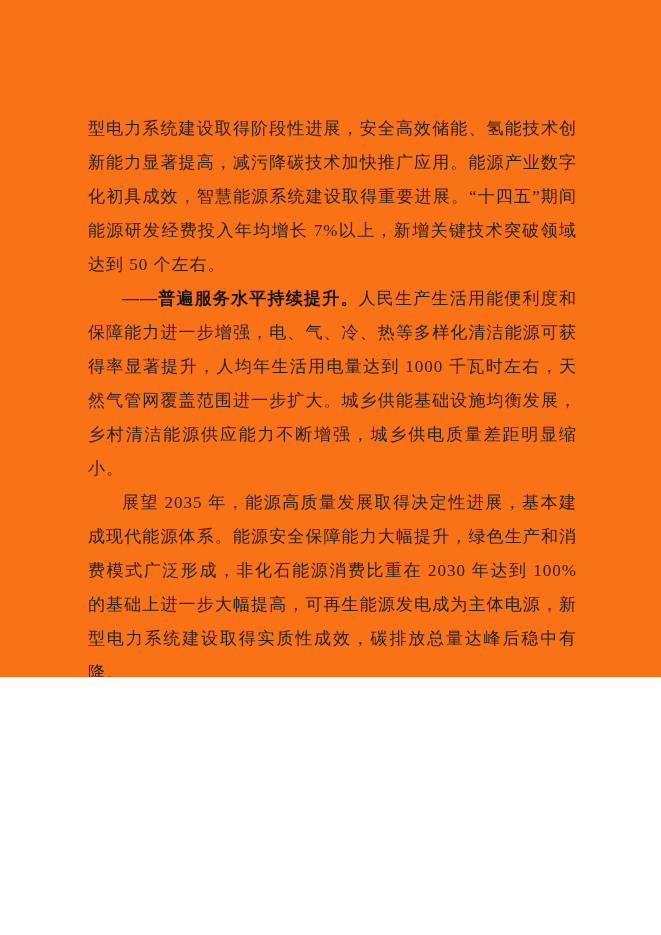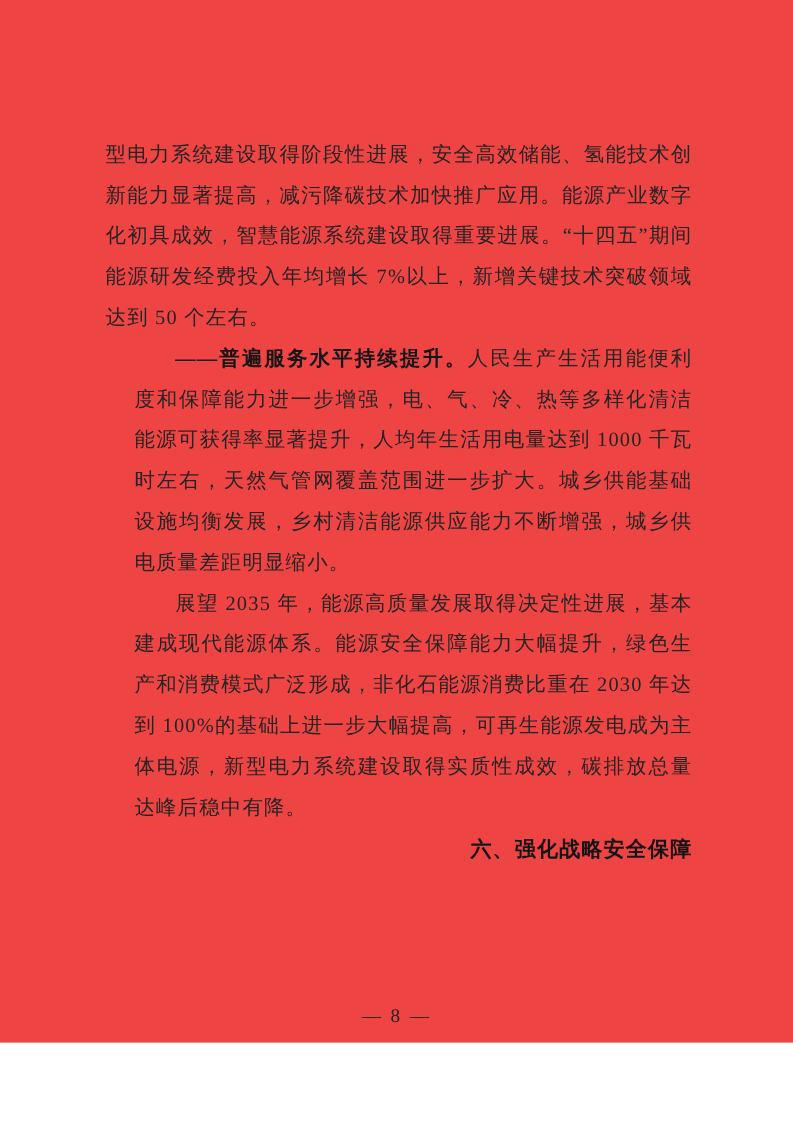--- a/index.html
+++ b/index.html
@@ -3,22 +3,22 @@
 <meta charset="utf-8">
 <style>
   html, body {
     margin: 0;
     padding: 0;
     background: #ffffff;
   }
   .page {
     position: relative;
     width: 661px;
-    height: 869px;
-    background: #ef4444;
+    height: 677px;
+    background: #f97316;
     overflow: hidden;
     font-family: "Liberation Serif", "DejaVu Serif", serif;
     color: #1f1f1f;
   }
   .content {
     position: absolute;
     left: 88px;
     top: 112px;
     width: 489px;
   }
@@ -26,21 +26,20 @@
     margin: 0;
     font-size: 17px;
     line-height: 34px;
     letter-spacing: 1px;
     text-align: justify;
     text-justify: inter-ideograph;
     color: #242424;
   }
   .body-paragraph.indent {
     text-indent: 2em;
-    margin-left: 24px;
   }
   .run-lead {
     font-weight: bold;
     color: #161616;
   }
   .chapter-heading {
     margin: 8px 0 6px 0;
     font-size: 19px;
     line-height: 34px;
     letter-spacing: 0.5px;

